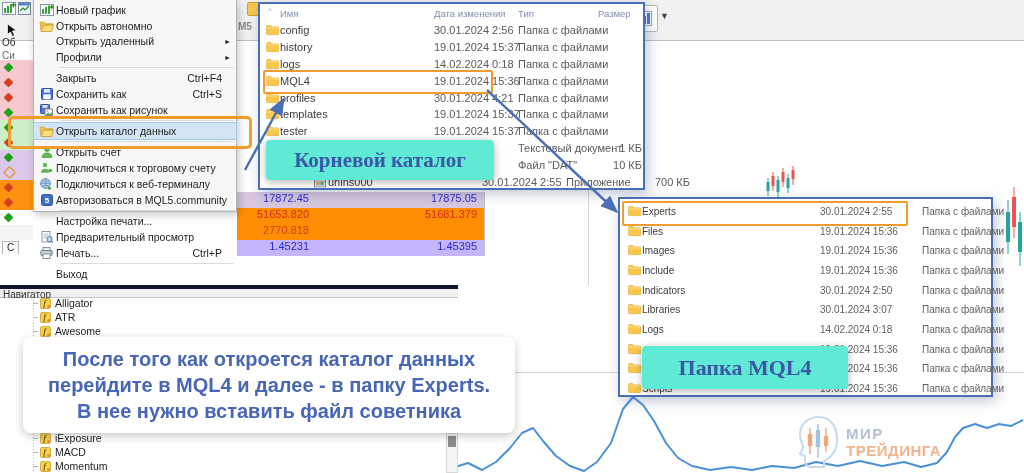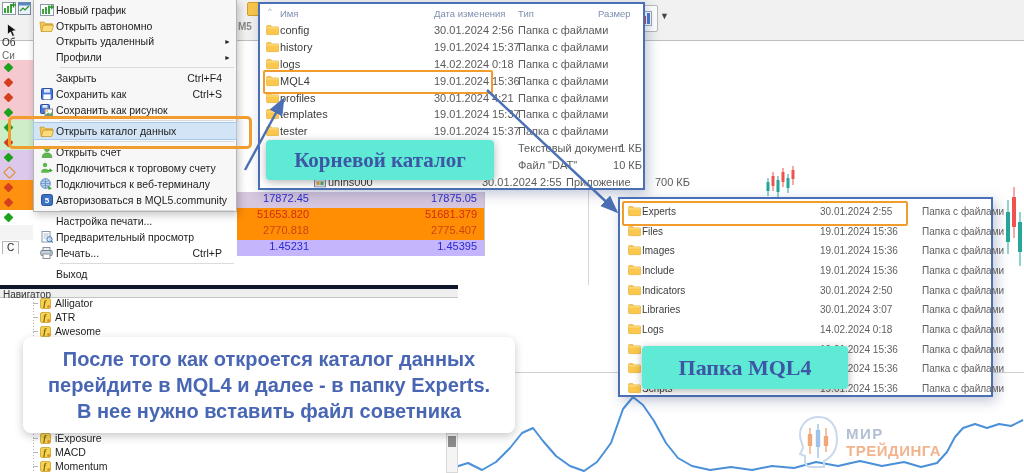--- a/index.html
+++ b/index.html
@@ -193,21 +193,20 @@
       <div class="mw-row" style="background: rgb(215, 199, 223); color: rgb(42, 42, 210);">
         <span class="mw-bid">17872.45</span>
         <span class="mw-ask">17875.05</span>
       </div>
       <div class="mw-row" style="background: rgb(255, 142, 4); color: rgb(208, 44, 16);">
         <span class="mw-bid">51653.820</span>
         <span class="mw-ask">51681.379</span>
       </div>
       <div class="mw-row" style="background: rgb(255, 142, 4); color: rgb(204, 68, 16);">
         <span class="mw-bid">2770.818</span>
-        <span class="mw-ask">2775.407</span>
       </div>
       <div class="mw-row" style="background: #c4b5fd; color: rgb(42, 42, 210);">
         <span class="mw-bid">1.45231</span>
         <span class="mw-ask">1.45395</span>
       </div>
     </div>
   <div id="mw-div"></div>
 
   <div id="nav-head">Навигатор</div>
   <div id="nav-vline"></div>

